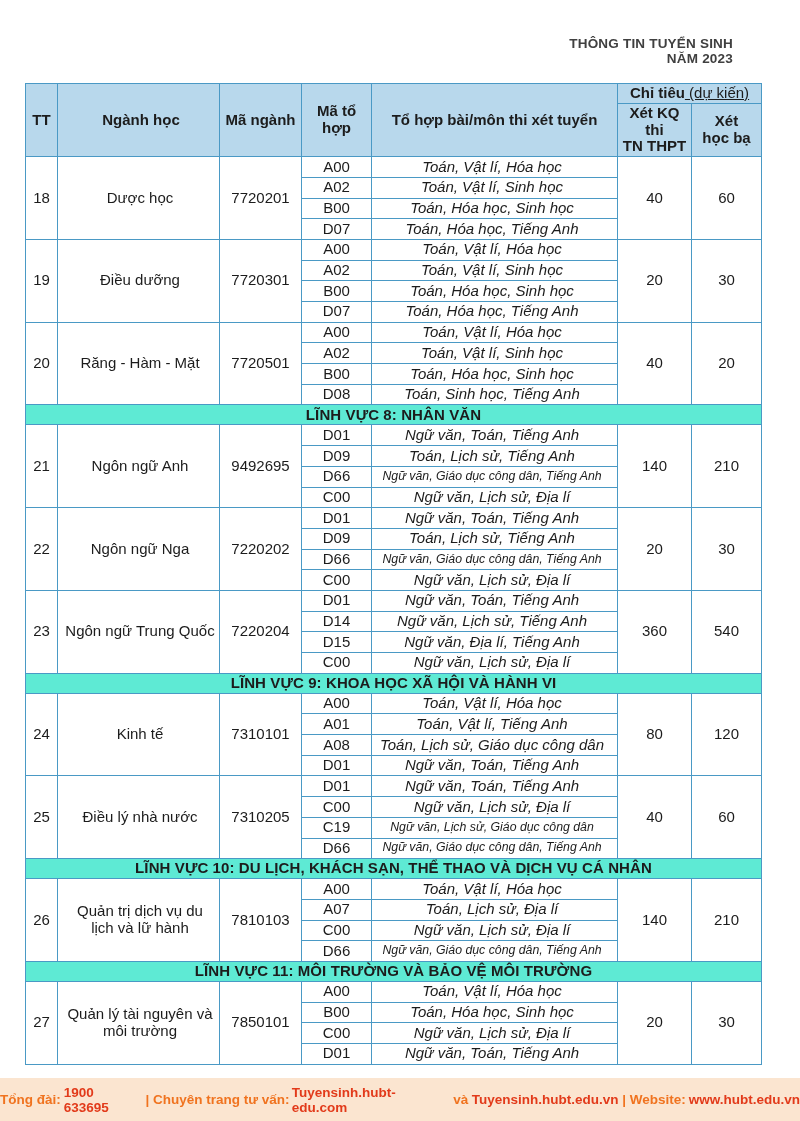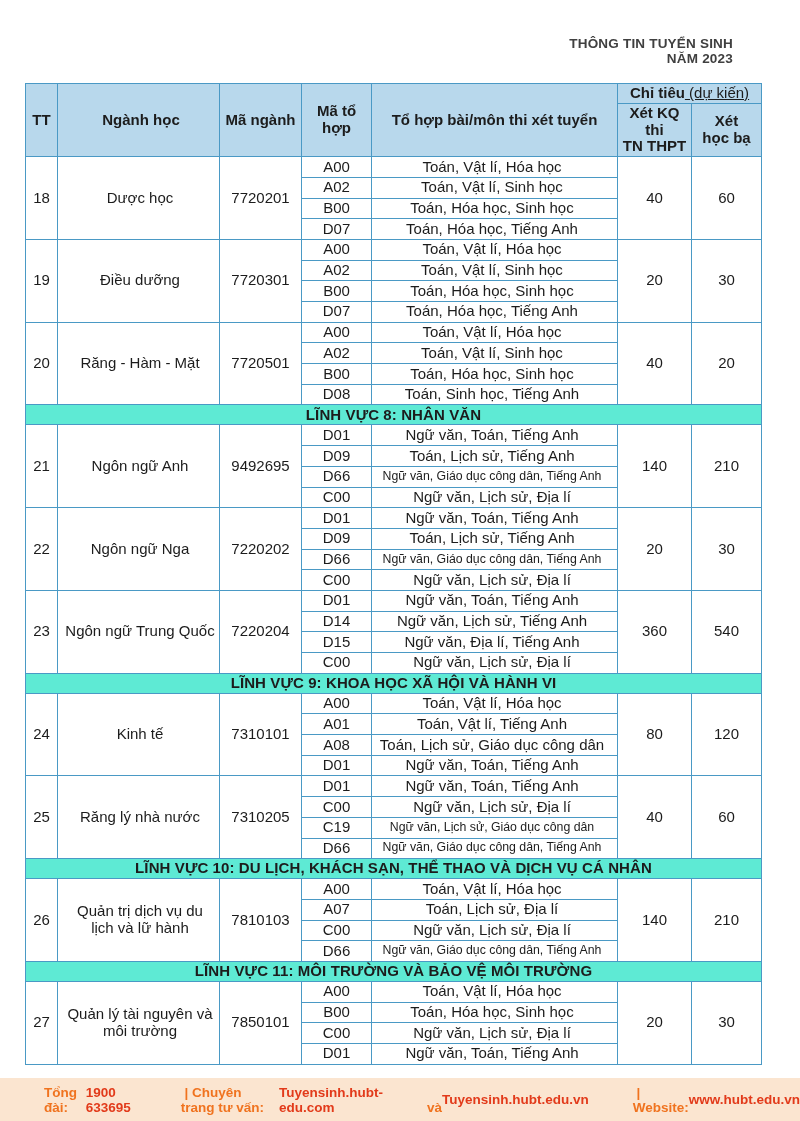--- a/index.html
+++ b/index.html
@@ -34,31 +34,31 @@
   tbody tr.combo { height:20.7px; }
   tbody tr.section-row { height:20px; }
   tbody tr.section-row td {
     background:#5eead4; font-weight:bold; font-size:15px;
     letter-spacing:.1px;
   }
   td.cell-name {
     text-align:left; padding:0 4px 0 7px; line-height:1.2;
   }
   td.cell-subjects {
-    text-align:left; padding:0 12px 0 7px; white-space:nowrap;
+    text-align:left; padding:0 12px 0 7px; white-space:nowrap;font-style:italic;
   }
   td.cell-subjects.condensed { font-size:12.3px; }
   tbody tr.sub td { border-top-color:#7fb9da; }
   .footer-bar {
     position:absolute; left:0; bottom:0; width:800px; height:43px;
     background:#fbe5d0;
     display:flex; align-items:center; justify-content:center;
     font-size:13.5px; white-space:pre-wrap; font-weight:bold;
   }
-  .footer-bar .seg-normal { color:#f0731f;padding-left:44px; }
+  .footer-bar .seg-normal { color:#f0731f; }
   .footer-bar .seg-strong { color:#e23a1a; }
 </style>
 </head>
 <body>
 
 <div class="page-title">
   <div>THÔNG TIN TUYỂN SINH</div>
   <div>NĂM 2023</div>
 </div>
 
@@ -235,21 +235,21 @@
       <tr class="combo sub">
         <td class="cell-combo-code">A08</td>
         <td class="cell-subjects">Toán, Lịch sử, Giáo dục công dân</td>
       </tr>
       <tr class="combo sub">
         <td class="cell-combo-code">D01</td>
         <td class="cell-subjects">Ngữ văn, Toán, Tiếng Anh</td>
       </tr>
       <tr class="combo">
         <td class="cell-tt" rowspan="4">25</td>
-        <td class="cell-name" rowspan="4">Răng lý nhà nước</td>
+        <td class="cell-name" rowspan="4">Điều lý nhà nước</td>
         <td class="cell-code" rowspan="4">7310205</td>
         <td class="cell-combo-code">D01</td>
         <td class="cell-subjects">Ngữ văn, Toán, Tiếng Anh</td>
         <td class="cell-quota" rowspan="4">40</td>
         <td class="cell-quota" rowspan="4">60</td>
       </tr>
       <tr class="combo sub">
         <td class="cell-combo-code">C00</td>
         <td class="cell-subjects">Ngữ văn, Lịch sử, Địa lí</td>
       </tr>

